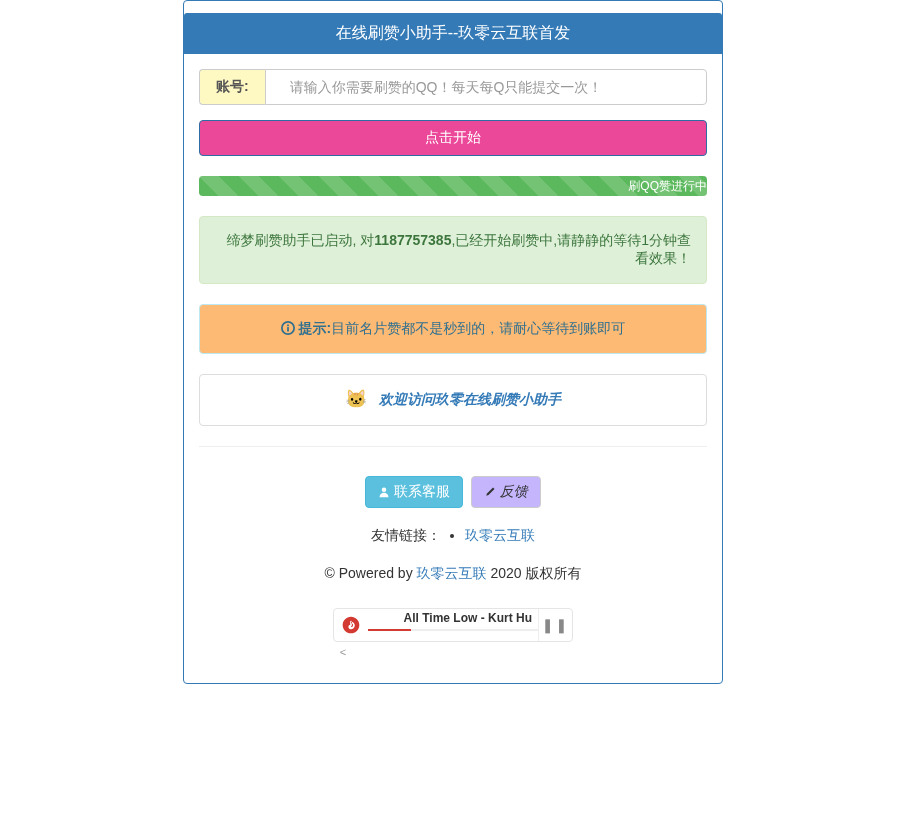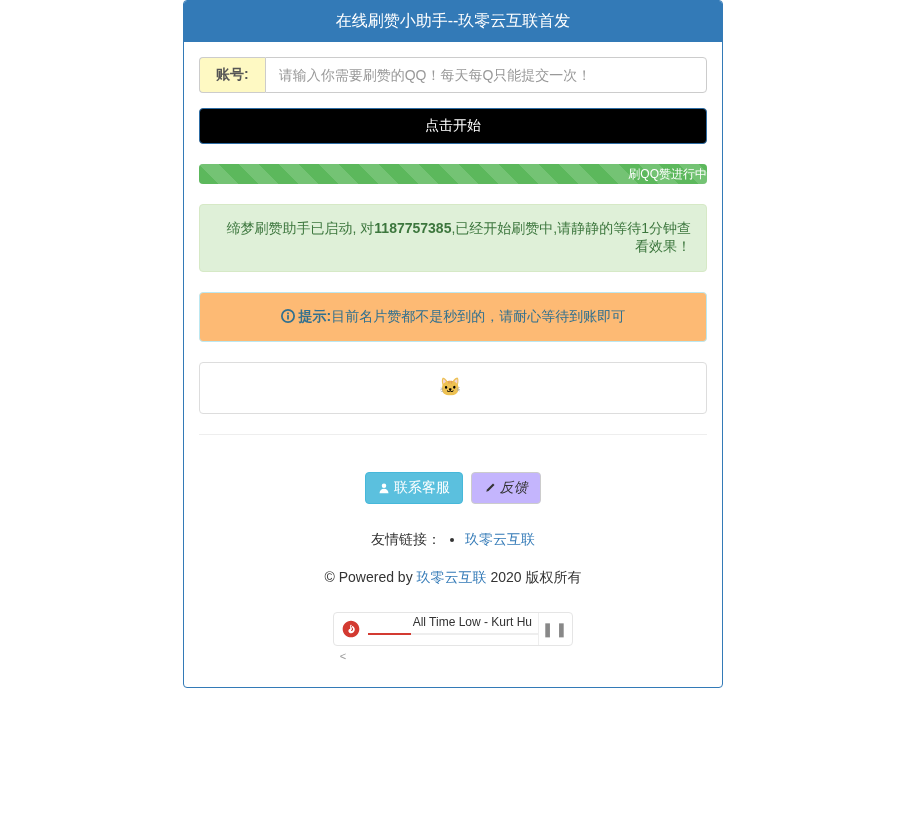--- a/index.html
+++ b/index.html
@@ -20,20 +20,21 @@
       background: #fff;
     }
     .panel-heading {
       background: #337ab7;
       color: #fff;
       padding: 10px 15px;
       text-align: center;
       font-size: 16px;
       border-top-left-radius: 3px;
       border-top-right-radius: 3px;
+      margin-top: 12px;
     }
     .panel-body {
       padding: 15px;
     }
     .input-group {
       display: flex;
       width: 100%;
       margin-bottom: 15px;
     }
     .input-group-addon {
@@ -42,21 +43,21 @@
       border: 1px solid #ccc;
       border-right: 0;
       border-radius: 4px 0 0 4px;
       color: #555;
       display: flex;
       align-items: center;
       font-weight: bold;
     }
     .form-control {
       flex: 1;
-      padding: 8px 13px;
+      padding: 8px 24px;
       border: 1px solid #ccc;
       border-radius: 0 4px 4px 0;
       font-size: 14px;
       color: #555;
     }
     .form-control::placeholder { color: #999; }
     .btn {
       display: inline-block;
       padding: 8px 12px;
       border: 1px solid transparent;
@@ -64,21 +65,21 @@
       text-align: center;
       cursor: pointer;
       font-size: 14px;
       background: #fff;
     }
     .btn-block {
       display: block;
       width: 100%;
     }
     .btn-primary {
-      background: #000000;
+      background: #ec4899;
       border-color: #2e6da4;
       color: #fff;
     }
     .btn-info {
       background: #5bc0de;
       border-color: #46b8da;
       color: #fff;
     }
     .btn-default {
       background: #c4b5fd;
@@ -157,21 +158,21 @@
       position: absolute;
       left: 0;
       top: -2px;
       filter: grayscale(0.3);
     }
     .footer-buttons {
       text-align: center;
       padding: 15px 0 5px;
     }
     .footer-buttons .btn {
-      margin: 12px 2px;
+      margin: 4px 2px;
       padding: 6px 12px;
     }
     .friendly-links {
       text-align: center;
       padding: 10px 0;
       color: #333;
     }
     .friendly-links ul {
       list-style: disc;
       display: inline-block;
@@ -218,20 +219,21 @@
       height: 100%;
       overflow: hidden;
     }
     .music-title {
       position: absolute;
       right: 6px;
       top: 2px;
       font-size: 12px;
       color: #333;
       white-space: nowrap;
+      font-weight: bold;
     }
     .music-progress {
       position: absolute;
       bottom: 10px;
       left: 0;
       height: 2px;
       width: 100%;
       background: #eee;
     }
     .music-progress-fill {
@@ -300,20 +302,21 @@
               <rect x="7" y="7" width="2" height="5" fill="#31708f"></rect>
               <rect x="7" y="4" width="2" height="2" fill="#31708f"></rect>
             </svg>
         </span>
         <b>提示:</b><span>目前名片赞都不是秒到的，请耐心等待到账即可</span>
       </div>
 
       <ul class="list-group">
         <li class="list-group-item">
           <span class="cat-icon"></span>
+          <span>欢迎访问玖零在线刷赞小助手</span>
         </li>
       </ul>
 
       <hr>
 
       <div class="footer-buttons">
         <button class="btn btn-info">
           <span class="icon-inline">
             <svg width="12" height="12" viewBox="0 0 16 16" fill="#fff">
                 <circle cx="8" cy="5" r="3"></circle>

